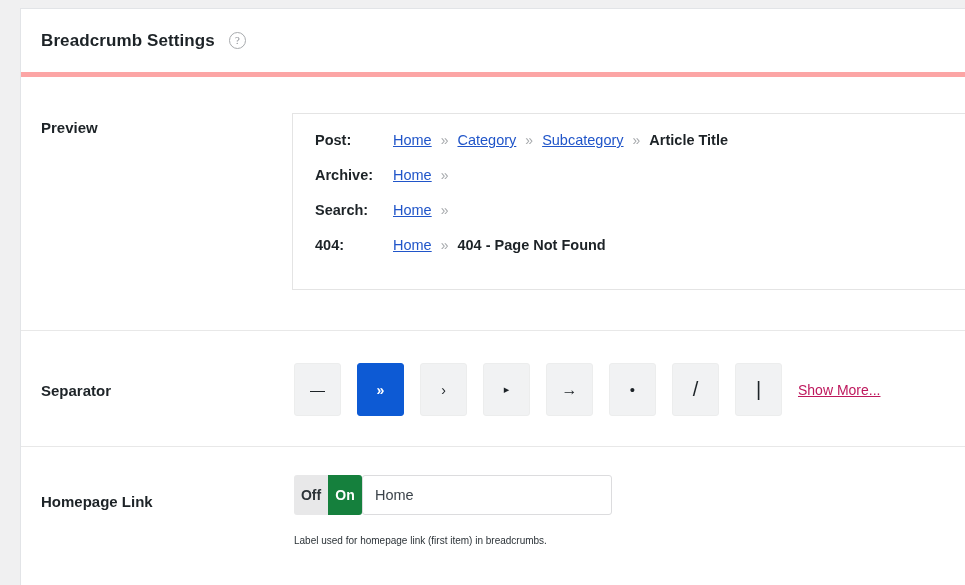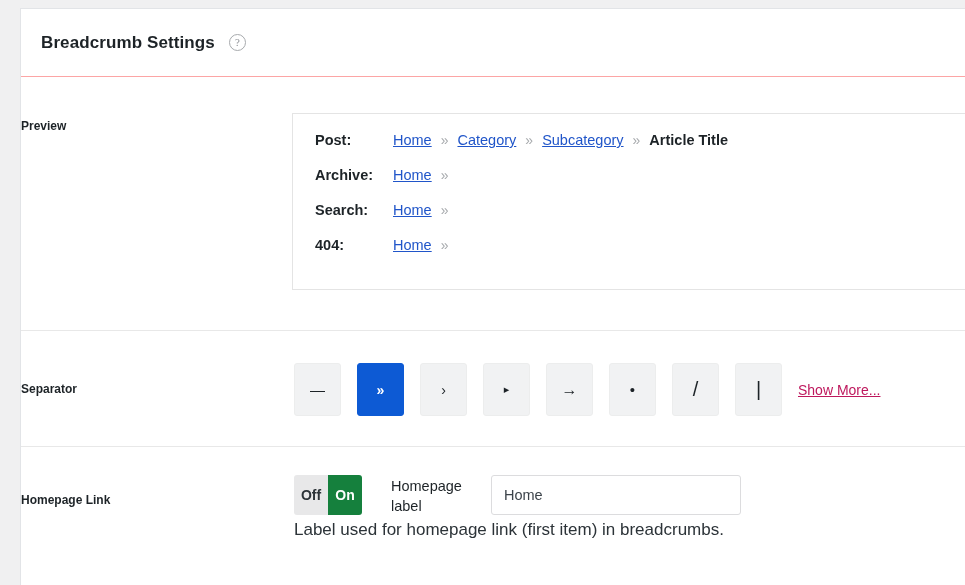--- a/index.html
+++ b/index.html
@@ -26,21 +26,21 @@
     border: 1px solid #e2e4e7;
     border-right: none;
     border-bottom: none;
     box-sizing: border-box;
   }
 
   
   .card-header {
     height: 68px;
     box-sizing: border-box;
-    border-bottom: 1px solid #fca5a5;
+    border-bottom: 5px solid #fca5a5;
     display: flex;
     align-items: center;
     padding-left: 20px;
   }
   .card-title {
     font-size: 17px;
     font-weight: bold;
     color: #1d2327;
     letter-spacing: 0.1px;
   }
@@ -65,21 +65,22 @@
     display: flex;
     box-sizing: border-box;
   }
   .row-divided {
     border-top: 1px solid #e8e8e8;
   }
   .row-label {
     width: 270px;
     flex: 0 0 270px;
     box-sizing: border-box;
-    font-size: 12px;
+    padding-left: 20px;
+    font-size: 15px;
     font-weight: bold;
     color: #1d2327;
   }
   .row-body {
     flex: 1 1 auto;
     min-width: 0;
   }
 
   
   .preview-row { padding-top: 36px; padding-bottom: 40px; }
@@ -217,24 +218,24 @@
     border: 1px solid #dcdcde;
     border-radius: 3px;
     padding: 0 12px;
     font-family: "Liberation Sans", sans-serif;
     font-size: 14.5px;
     color: #3c434a;
     background: #ffffff;
     outline: none;
   }
   .home-help {
-    font-size: 17px;
+    font-size: 10px;
     color: #2c3338;
     padding-left: 3px;
-    margin-top: 4px;
+    margin-top: 20px;
   }
 </style>
 </head>
 <body>
 
 <div class="card">
 
   <div class="card-header">
     <span class="card-title">Breadcrumb Settings</span>
     <span class="help-icon">?</span>
@@ -261,20 +262,21 @@
           </div>
           <div class="bc-line">
             <span class="bc-type">Search:</span>
             <span class="bc-link">Home</span>
             <span class="bc-sep">»</span>
           </div>
           <div class="bc-line">
             <span class="bc-type">404:</span>
             <span class="bc-link">Home</span>
             <span class="bc-sep">»</span>
+            <span class="bc-current">404 - Page Not Found</span>
           </div>
         </div>
     </div>
   </div>
 
   <div class="row row-divided separator-row">
     <div class="row-label">Separator</div>
     <div class="row-body">
       <div class="sep-choices" id="sep-choices">
         <div class="sep-btn glyph-dash">—</div>
@@ -291,20 +293,19 @@
   </div>
 
   <div class="row row-divided home-row">
     <div class="row-label">Homepage Link</div>
     <div class="row-body">
       <div class="home-controls">
         <div class="toggle">
           <div class="toggle-opt toggle-off">Off</div>
           <div class="toggle-opt toggle-on">On</div>
         </div>
-        <div class="home-label-text">Homepage label</div>
         <input class="home-input" type="text" value="Home" style="">
       </div>
       <div class="home-help">Label used for homepage link (first item) in breadcrumbs.</div>
     </div>
   </div>
 
 </div>
 
 </body></html>

